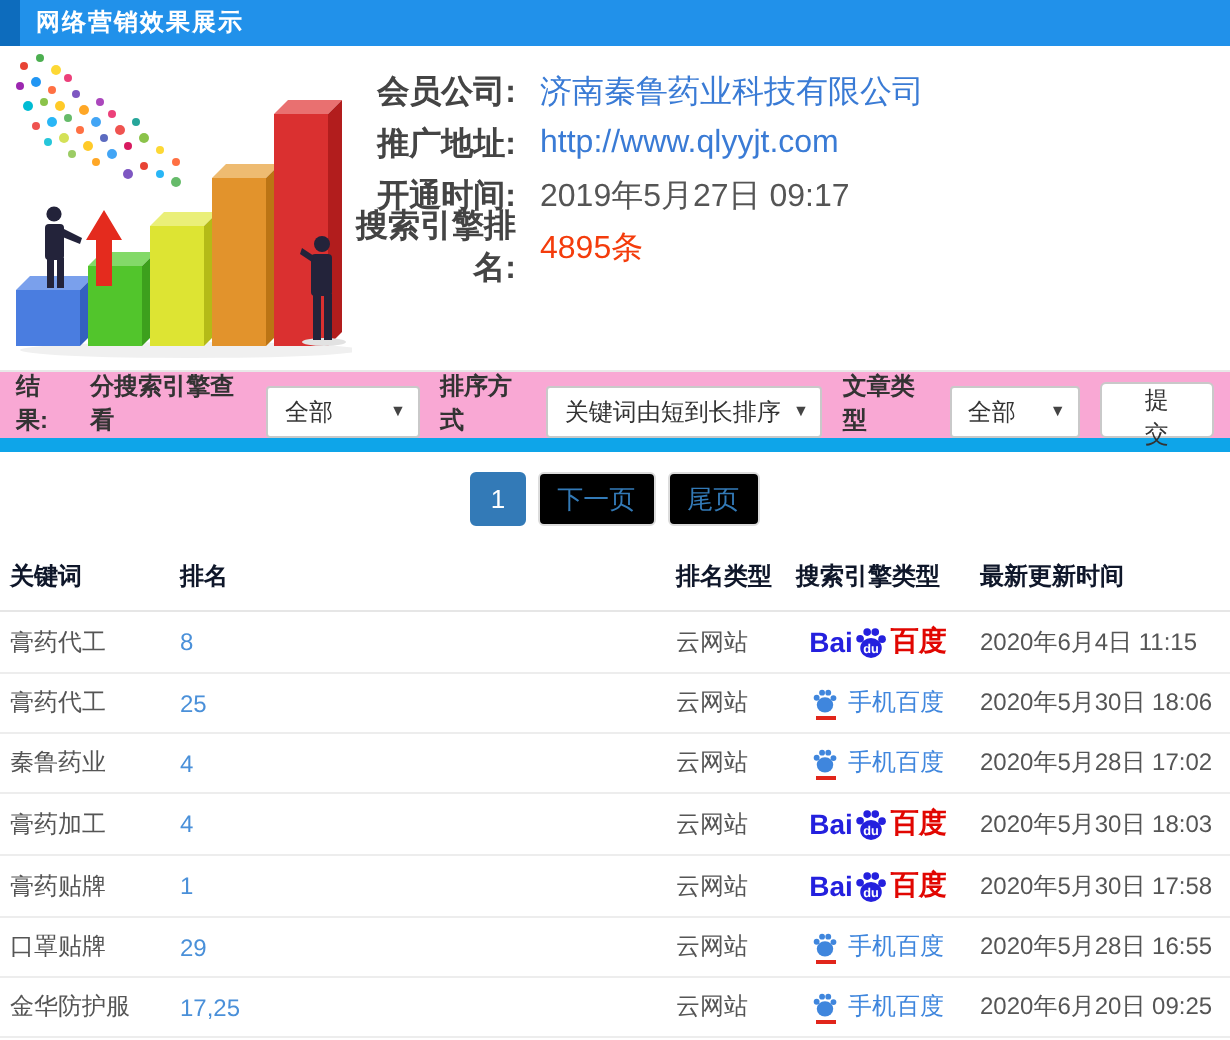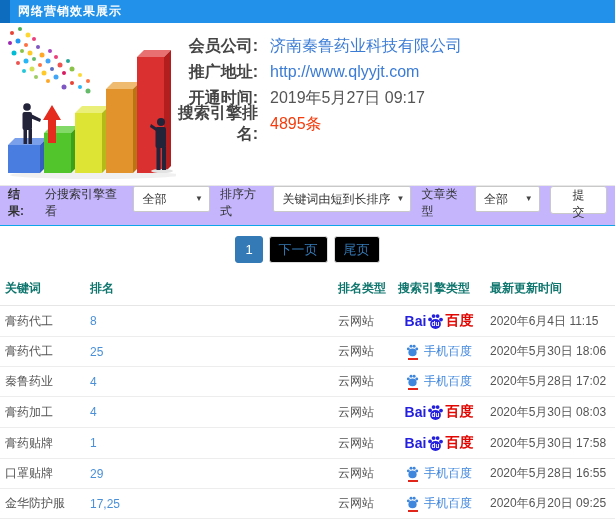--- a/index.html
+++ b/index.html
@@ -15,42 +15,42 @@
   .info-section { height: 163px; display: flex; border-bottom: 1px solid #e8e8e8; }
   .clipart { width: 176px; height: 160px; flex: none; }
   .info-list { padding-top: 10px; }
   .info-row { display: flex; align-items: center; height: 26px; font-size: 16px; }
   .info-label { width: 82px; text-align: right; font-weight: bold; color: #444; flex: none; }
   .info-value { margin-left: 12px; color: #555; }
   .info-value.link { color: #3a7bd5; text-decoration: none; cursor: pointer; }
   .info-value.highlight { color: #f43c0c; }
 
   
-  .results-bar { height: 40px; background: #c4b5fd; border-bottom: 1px solid #0ea5e9;
-    display: flex; align-items: flex-start; padding: 0 8px; font-size: 12px; color: #333; }
+  .results-bar { height: 40px; background: #f9a8d4; border-bottom: 7px solid #0ea5e9;
+    display: flex; align-items: flex-end; padding: 0 8px; font-size: 12px; color: #333; }
   .results-label { font-weight: bold; }
   .results-bar .spacer { flex: 1; }
-  .filter-label { font-weight: normal; margin: 0 7px 0 10px; }
+  .filter-label { font-weight: bold; margin: 0 7px 0 10px; }
   .select { position: relative; background: #fff; border: 1px solid #c9c9c9; border-radius: 2px;
     height: 26px; line-height: 24px; padding: 0 20px 0 8px; color: #333; cursor: pointer; white-space: nowrap; }
   .select .caret { position: absolute; right: 6px; top: 0; line-height: 24px; font-size: 8px; color: #444; }
   .submit-btn { height: 28px; margin-left: 10px; padding: 0 16px; background: #fff;
     border: 1px solid #c9c9c9; border-radius: 3px; font-size: 12px; color: #333; cursor: pointer; }
 
   
   .pagination { height: 46px; display: flex; align-items: center; justify-content: center; gap: 6px; }
   .page-btn { min-width: 27px; height: 27px; line-height: 25px; text-align: center; padding: 0 9px;
     border: 1px solid #dcdcdc; border-radius: 3px; background: #000000; color: #337ab7;
     font-size: 13px; cursor: pointer; }
   .page-btn.active { background: #337ab7; border-color: #337ab7; color: #fff; }
 
   
   table.results { width: 615px; border-collapse: collapse; table-layout: fixed; font-size: 12px; }
   col.c1{width:85px} col.c2{width:248px} col.c3{width:60px} col.c4{width:92px} col.c5{width:130px}
-  .results th { text-align: left; font-weight: bold; color: #0f766e; padding: 8px 5px;
+  .results th { text-align: left; font-weight: bold; color: #0f172a; padding: 8px 5px;
     border-bottom: 1px solid #e6e6e6; background: #fff; }
   .results td { padding: 6px 5px; border-bottom: 1px solid #ededed; color: #555; height: 27px;
     white-space: nowrap; overflow: hidden; vertical-align: middle; margin-left: 19px; }
   .rank-link { color: #4a90d9; cursor: pointer; }
   .engine-cell { text-align: center; }
 
   
   .baidu-logo { display: inline-flex; align-items: center; gap: 1px; }
   .baidu-logo .bai { color: #2420de; font-size: 14px; font-weight: bold; }
   .baidu-logo .bdu-cn { color: #e10601; font-size: 14px; font-weight: bold; }
@@ -288,21 +288,21 @@
             <svg width="17" height="17" viewBox="0 0 24 24">
               <ellipse cx="12" cy="15.5" rx="7.6" ry="7" fill="#2420de"></ellipse>
               <circle cx="4.3" cy="9" r="2.7" fill="#2420de"></circle>
               <circle cx="9.3" cy="4.3" r="2.7" fill="#2420de"></circle>
               <circle cx="15" cy="4.3" r="2.7" fill="#2420de"></circle>
               <circle cx="19.8" cy="9.3" r="2.7" fill="#2420de"></circle>
               <text x="12" y="19" font-size="9" font-weight="bold" fill="#ffffff" text-anchor="middle">du</text>
             </svg>
             <b class="bdu-cn">百度</b>
           </span></td>
-        <td><span>2020年5月30日 08:03</span></td>
+        <td><span>2020年5月30日 18:03</span></td>
       </tr>
       <tr>
         <td><span>膏药贴牌</span></td>
         <td><a class="rank-link">1</a></td>
         <td><span>云网站</span></td>
         <td class="engine-cell"><span class="baidu-logo">
             <b class="bai">Bai</b>
             <svg width="17" height="17" viewBox="0 0 24 24">
               <ellipse cx="12" cy="15.5" rx="7.6" ry="7" fill="#2420de"></ellipse>
               <circle cx="4.3" cy="9" r="2.7" fill="#2420de"></circle>

